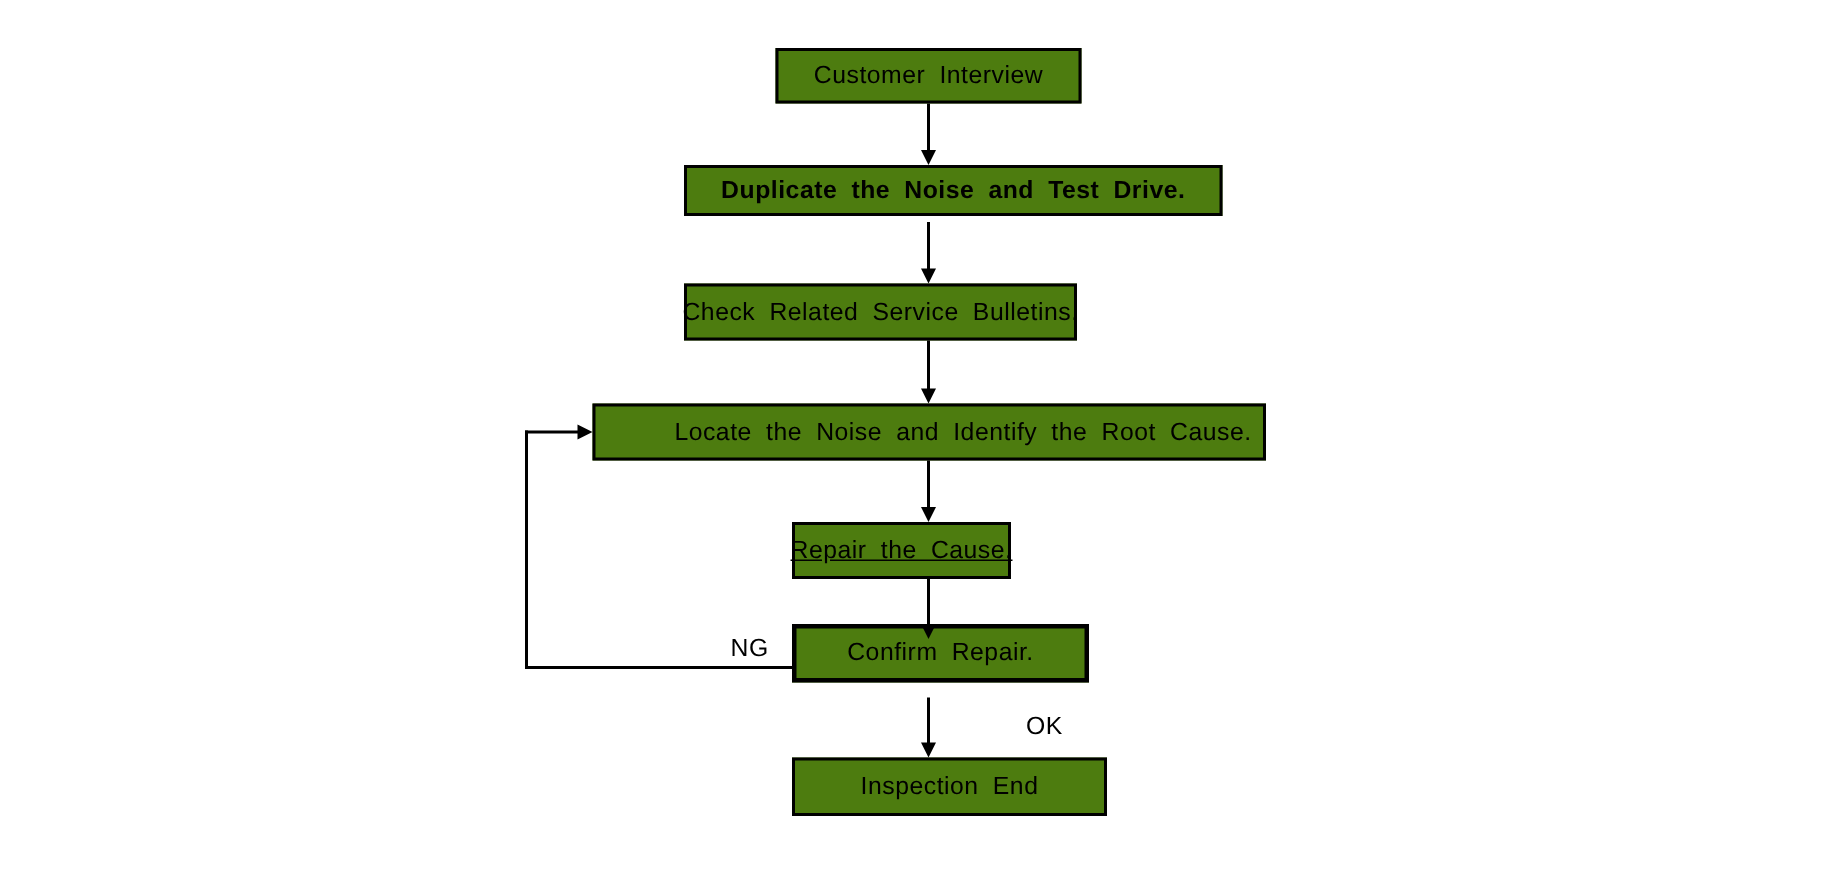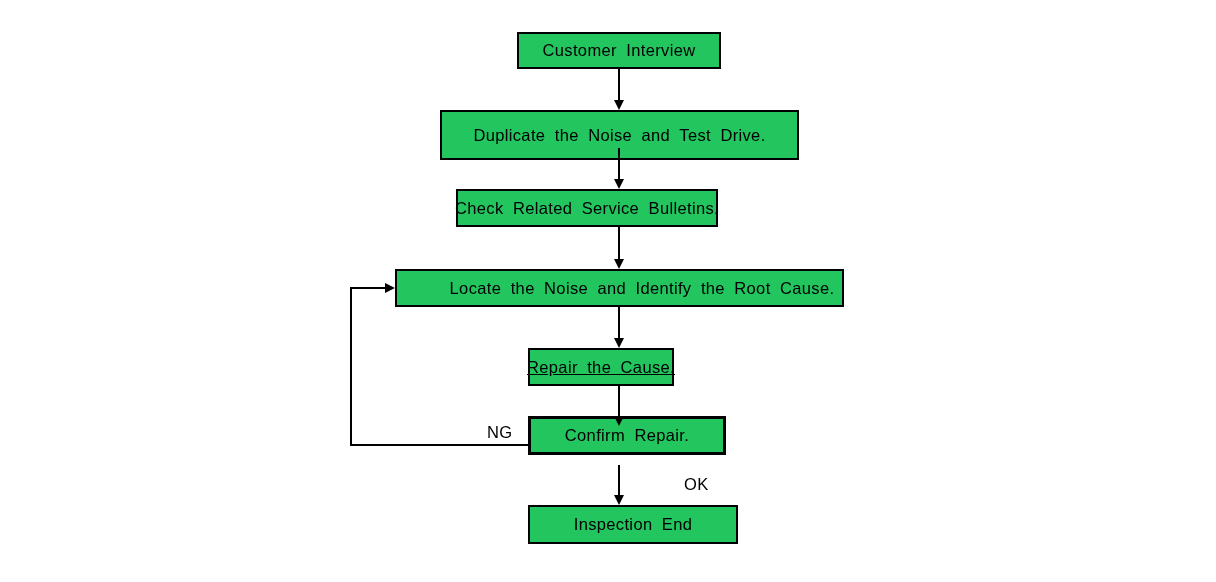--- a/index.html
+++ b/index.html
@@ -14,21 +14,21 @@
   #canvas {
     position: relative;
     width: 1216px;
     height: 582px;
     background: #ffffff;
     overflow: hidden;
   }
   .node {
     position: absolute;
     box-sizing: border-box;
-    background: #22c55e;
+    background: #4d7c0f;
     border: 2px solid #000000;
     display: flex;
     align-items: center;
     justify-content: center;
     color: #000000;
     font-family: "Liberation Sans", "DejaVu Sans", sans-serif;
     font-size: 16.5px;
     line-height: 1;
     letter-spacing: 0.35px;
     word-spacing: 4.5px;
@@ -76,21 +76,21 @@
 </style>
 </head>
 <body>
 
 <div id="canvas">
 
   <div class="node" style="left:517px; top:32px; width:204px; height:37px;">
     <span>Customer Interview</span>
   </div>
 
-  <div class="node" style="left:440px; top:110px; width:359px; height:50px;">
+  <div class="node" style="left:456px; top:110px; width:359px; height:34px;font-weight:bold;">
     <span>Duplicate the Noise and Test Drive.</span>
   </div>
 
   <div class="node" style="left:456px; top:189px; width:262px; height:38px;">
     <span>Check Related Service Bulletins.</span>
   </div>
 
   <div class="node" style="left:395px; top:269px; width:449px; height:38px;padding-left:45px;">
     <span>Locate the Noise and Identify the Root Cause.</span>
   </div>

